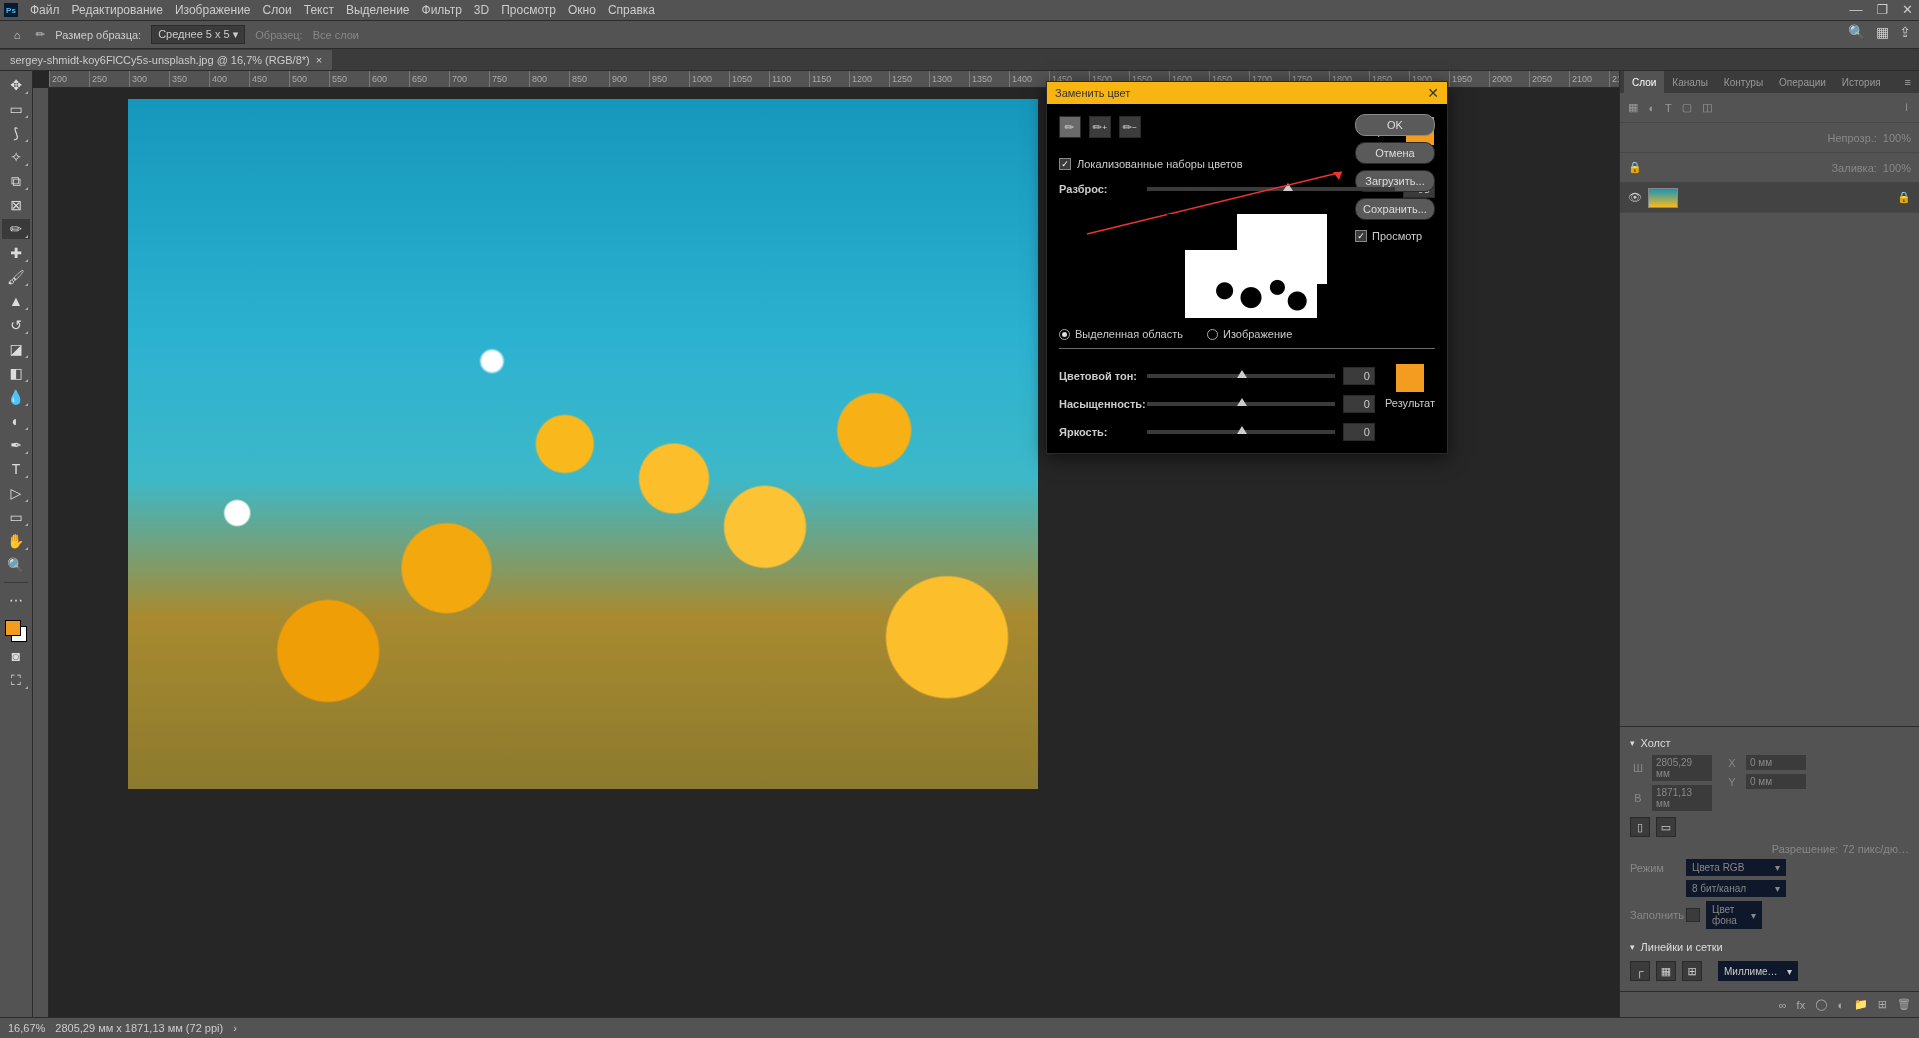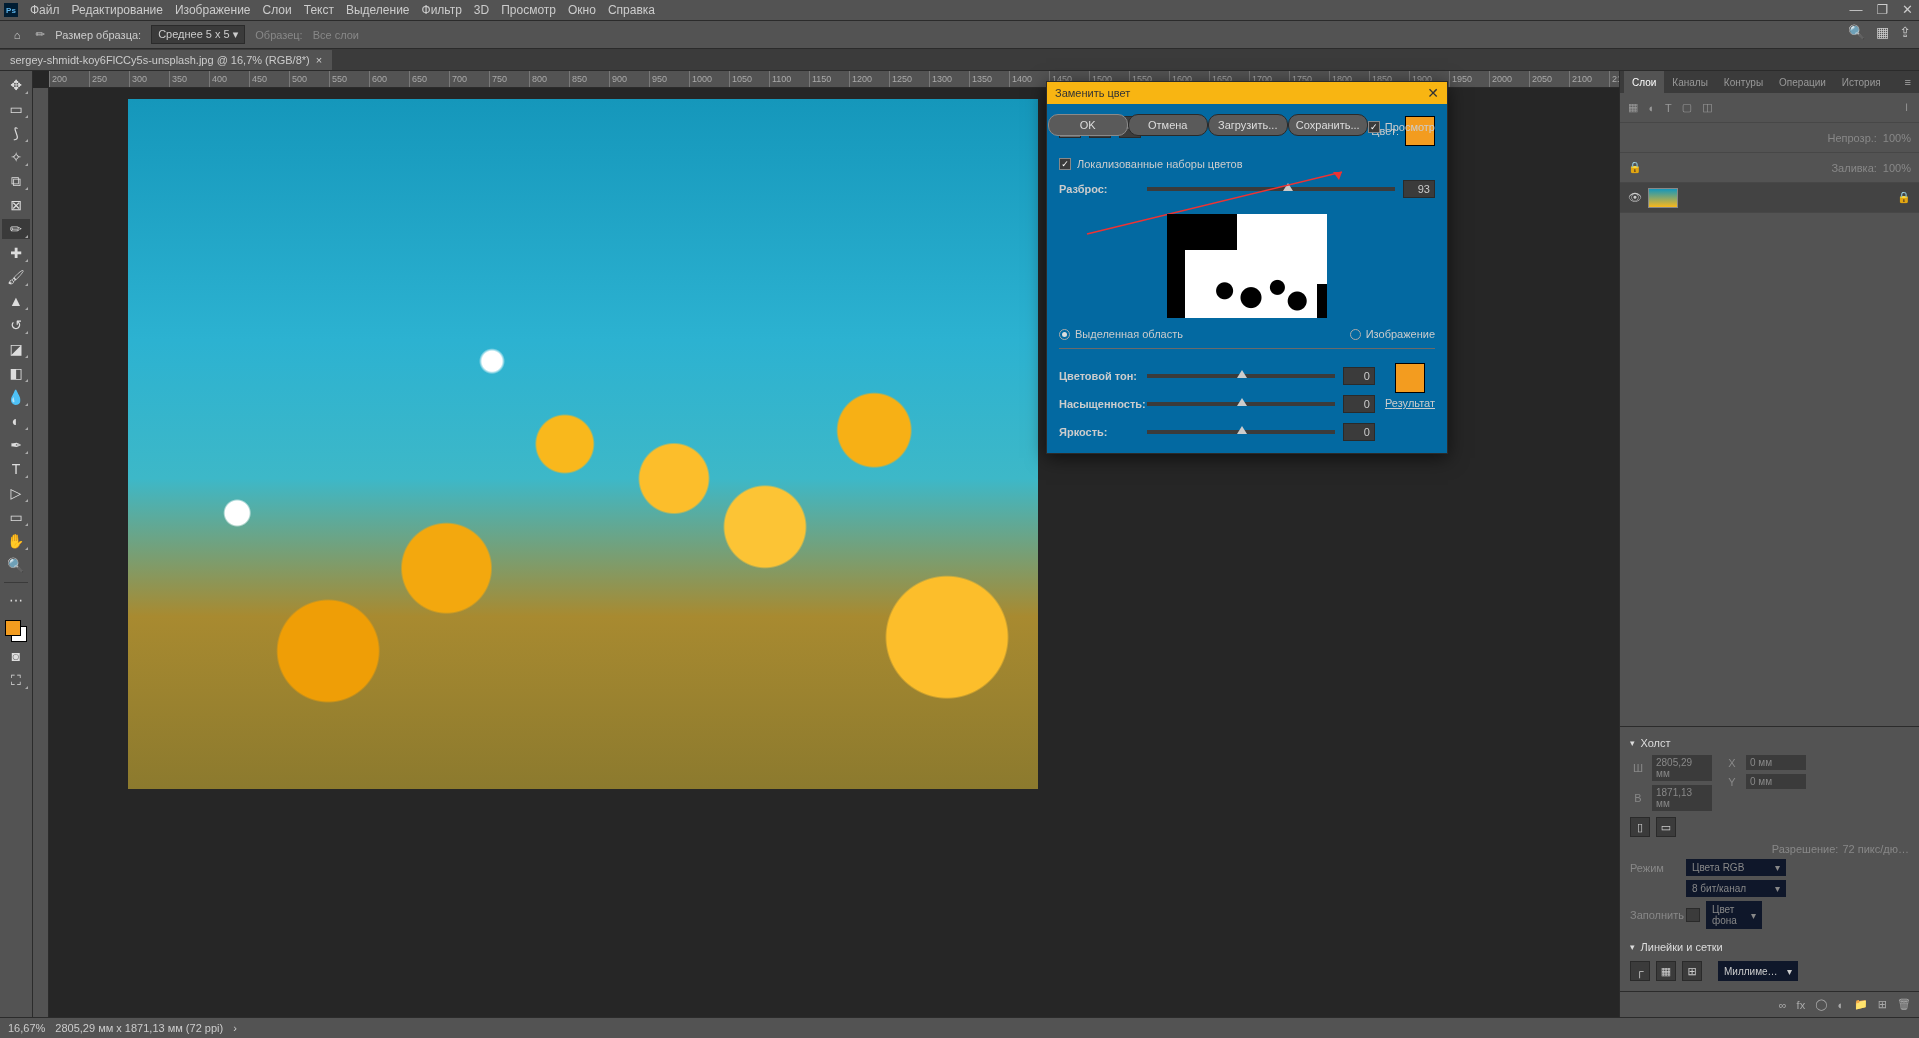--- a/index.html
+++ b/index.html
@@ -54,46 +54,46 @@
   .prop-title .chev{ font-size:9px;}
   .field-row{ display:flex; align-items:center; gap:6px; padding:2px 0; color:#888;}
   .field-row .lab{ width:16px; text-align:center;}
   .field-row .val{ background:#3b3b3b; padding:2px 4px; width:60px; font-size:10px;}
   .dd { background:#0f172a; padding:3px 6px; display:flex; justify-content:space-between; align-items:center; width:100px; font-size:10px;}
   .grid-icons{ display:flex; gap:6px; padding:4px 0;}
   .grid-icons .gi{ width:20px;height:20px; background:#3b3b3b; border:1px solid #2a2a2a; display:flex; align-items:center; justify-content:center; font-size:11px; color:#ccc;}
   
   .statusbar { position:absolute; bottom:0; left:0; right:0; height:21px; background:#535353; border-top:1px solid #2b2b2b; display:flex; align-items:center; font-size:11px; padding:0 8px; gap:10px;}
   
-  .dialog { position:absolute; top:81px; left:1046px; width:402px; background:#0369a1; border:1px solid #2b2b2b; box-shadow:0 4px 18px rgba(0,0,0,.6); font-size:11px;}
+  .dialog { position:absolute; top:81px; left:1046px; width:402px; background:#000000; border:1px solid #2b2b2b; box-shadow:0 4px 18px rgba(0,0,0,.6); font-size:11px;}
   .dialog .titlebar{ height:22px; background:#f8b512; color:#333; display:flex; align-items:center; padding:0 8px; justify-content:space-between; font-size:11px;}
   .dialog .titlebar .x { color:#333; font-size:14px; cursor:default;}
   .dialog .body { padding:12px; position:relative;}
   .eyedrops{ display:flex; gap:8px;}
   .eyed { width:22px;height:22px; display:flex;align-items:center;justify-content:center; background:#3c3c3c; border:1px solid #2a2a2a; color:#ddd;}
   .eyed.active{ background:#6a6a6a;}
   .dlg-btn { width:80px; padding:4px 0; background:#5a5a5a; border:1px solid #2a2a2a; text-align:center; border-radius:10px; color:#ddd; font-size:11px;}
   .dlg-btn.ok{ border:1px solid #8a8a8a;}
-  .dlg-right{ position:absolute; right:12px; top:10px; display:flex; flex-direction:row; }
+  .dlg-right{ position:absolute; right:12px; top:10px; display:flex; flex-direction:column; gap:6px;}
   .swatch{ width:30px; height:30px; background:#f39c1f; border:1px solid #000;}
   .check-row{ display:flex; align-items:center; gap:6px; margin-top:12px;}
   .slider-row{ display:flex; align-items:center; gap:8px; margin-top:10px;}
   .slider-row .lab{ width:80px;font-weight:bold;}
   .slider-track{ flex:1; height:4px; background:#3b3b3b; position:relative;}
   .slider-track .thumb{ position:absolute; top:-4px; width:0; height:0; border-left:5px solid transparent; border-right:5px solid transparent; border-bottom:8px solid #ccc;}
   .num-box{ width:32px; background:#3b3b3b; padding:2px 4px; text-align:right; border:1px solid #2a2a2a;}
   .preview-box{ width:160px; height:104px; margin:16px auto 10px; background:#000; position:relative; overflow:hidden;}
   .preview-box .white{ position:absolute; right:0; top:0; width:90px; height:70px; background:#fff;}
   .preview-box .sil{ position:absolute; left:18px; top:36px; right:10px; bottom:0;
     background: radial-gradient(circle at 30% 60%, #000 0 8px, transparent 9px),
                 radial-gradient(circle at 50% 70%, #000 0 10px, transparent 11px),
                 radial-gradient(circle at 70% 55%, #000 0 7px, transparent 8px),
                 radial-gradient(circle at 85% 75%, #000 0 9px, transparent 10px),
                 #fff; mix-blend-mode:normal;}
-  .radio-row{ display:flex; gap:24px; justify-content:space-between; margin:10px 0 6px;}
+  .radio-row{ display:flex; gap:24px; justify-content:flex-start; margin:10px 0 6px;}
   .radio-row label{ display:flex; align-items:center; gap:5px;}
   .radio{ width:11px;height:11px; border-radius:50%; border:1px solid #aaa; display:inline-flex; align-items:center; justify-content:center;}
   .radio.sel::after{ content:""; width:5px;height:5px; border-radius:50%; background:#ddd;}
   .hr{ height:1px; background:#6a6a6a; margin:8px 0;}
   .result-sw{ width:30px;height:30px; background:#f39c1f; border:1px solid #000;}
   .annot{ position:absolute; pointer-events:none;}
   .cb{ width:12px; height:12px; border:1px solid #888; background:#3b3b3b; display:inline-flex; align-items:center; justify-content:center; font-size:9px; color:#fff;}
   .cb.checked::after{content:"✓";}
 </style>
 </head>
@@ -437,19 +437,19 @@
           <div class="num-box">0</div>
         </div>
         <div class="slider-row">
           <span class="lab">Яркость:</span>
           <div class="slider-track">
               <div class="thumb" style="left:48%"></div>
             </div>
           <div class="num-box">0</div>
         </div>
       </div>
-      <div style="display:flex;flex-direction:column;align-items:center;gap:4px;padding-top:6px;text-decoration:underline;">
+      <div style="display:flex;flex-direction:column;align-items:center;gap:4px;padding-top:6px;">
         <div class="result-sw"></div>
         <span>Результат</span>
       </div>
     </div>
   </div>
 </div>
 
 </body></html>

